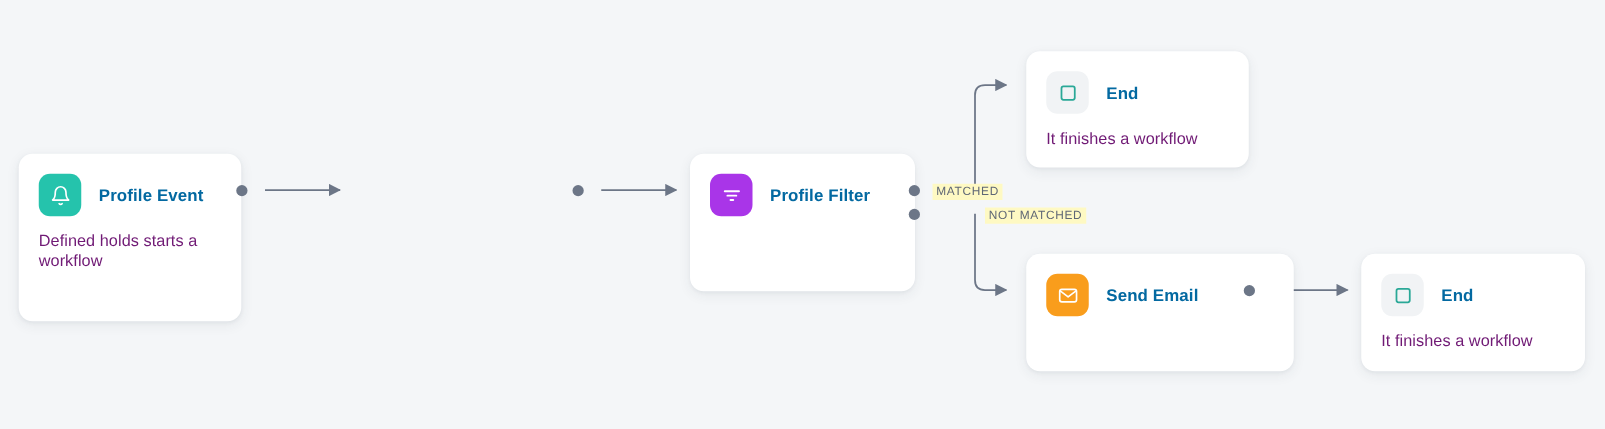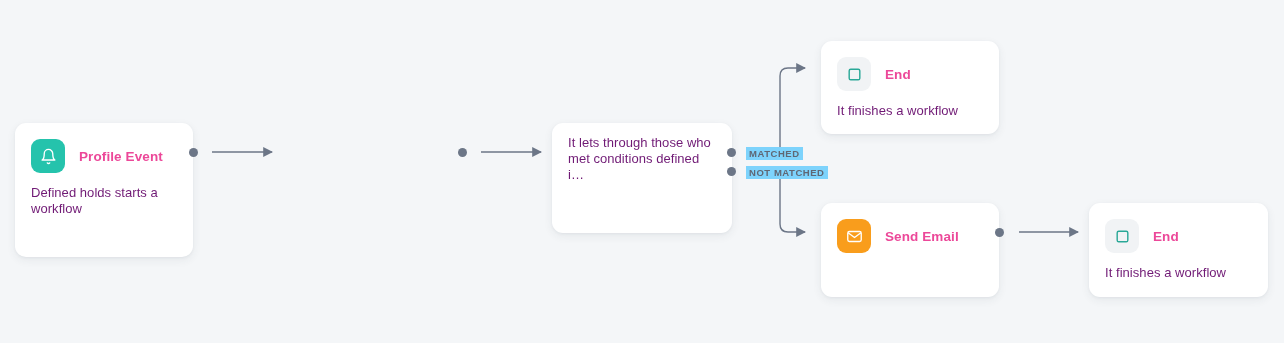--- a/index.html
+++ b/index.html
@@ -53,21 +53,21 @@
     flex: 0 0 auto;
   }
   .node-icon.teal   { background: #25c3ac; }
   .node-icon.purple { background: #a935e8; }
   .node-icon.orange { background: #f99d1c; }
   .node-icon.gray   { background: #f1f3f5; }
   .node-title {
     margin-left: 14px;
     font-size: 13.5px;
     font-weight: bold;
-    color: #ec4899;
+    color: #0369a1;
     letter-spacing: 0.1px;
     white-space: nowrap;
   }
   .node-desc {
     padding: 12px 16px 0 16px;
     font-size: 13px;
     line-height: 16px;
     color: #701a75;
     letter-spacing: 0.05px;
   }
@@ -76,25 +76,25 @@
     position: absolute;
     width: 9px;
     height: 9px;
     border-radius: 50%;
     background: #6c7687;
   }
   
   .branch-label {
     position: absolute;
     font-size: 9.5px;
-    font-weight: bold;
+    font-weight: normal;
     color: #5f6775;
     letter-spacing: 0.55px;
     white-space: nowrap;
-    background: #7dd3fc;
+    background: #fef9c3;
     padding: 1px 3px;
   }
 </style>
 </head>
 <body>
 
 <div id="canvas">
 
   <svg class="edges" viewBox="0 0 1284 343" width="1284" height="343">
     <defs>
@@ -124,41 +124,50 @@
       </div>
       <div class="node-title">Profile Event</div>
     </div>
     <div class="node-desc">Defined holds starts a workflow</div>
   </div>
   <div class="port" style="left:189px; top:148px;"></div>
 
   <div class="port" style="left:458px; top:148px;"></div>
 
   <div class="node" style="left:552px; top:123px; width:180px; height:110px;">
-    <div class="node-desc">It lets through those who met conditions defined i…</div>
+    <div class="node-head">
+      <div class="node-icon purple">
+        <svg width="17" height="17" viewBox="0 0 24 24" fill="none" stroke="#ffffff" stroke-width="2.2" stroke-linecap="round">
+          <line x1="4" y1="7" x2="20" y2="7"></line>
+          <line x1="7" y1="12" x2="17" y2="12"></line>
+          <line x1="10.5" y1="17" x2="13.5" y2="17"></line>
+        </svg>
+      </div>
+      <div class="node-title">Profile Filter</div>
+    </div>
   </div>
   <div class="port" style="left:727px; top:148px;"></div>
   <div class="port" style="left:727px; top:167px;"></div>
 
   <div class="branch-label" style="left:746px; top:147px;">MATCHED</div>
-  <div class="branch-label" style="left:746px; top:166px;">NOT MATCHED</div>
+  <div class="branch-label" style="left:788px; top:166px;">NOT MATCHED</div>
 
   <div class="node" style="left:821px; top:41px; width:178px; height:93px;">
     <div class="node-head">
       <div class="node-icon gray">
         <svg width="17" height="17" viewBox="0 0 24 24" fill="none" stroke="#2aa897" stroke-width="2">
           <rect x="4.5" y="4.5" width="15" height="15" rx="2.2"></rect>
         </svg>
       </div>
       <div class="node-title">End</div>
     </div>
     <div class="node-desc">It finishes a workflow</div>
   </div>
 
-  <div class="node" style="left:821px; top:203px; width:178px; height:94px;">
+  <div class="node" style="left:821px; top:203px; width:214px; height:94px;">
     <div class="node-head">
       <div class="node-icon orange">
         <svg width="17" height="17" viewBox="0 0 24 24" fill="none" stroke="#ffffff" stroke-width="1.9" stroke-linecap="round" stroke-linejoin="round">
           <rect x="2.5" y="5" width="19" height="14" rx="2.4"></rect>
           <polyline points="3.4 7 12 13.4 20.6 7"></polyline>
         </svg>
       </div>
       <div class="node-title">Send Email</div>
     </div>
   </div>

